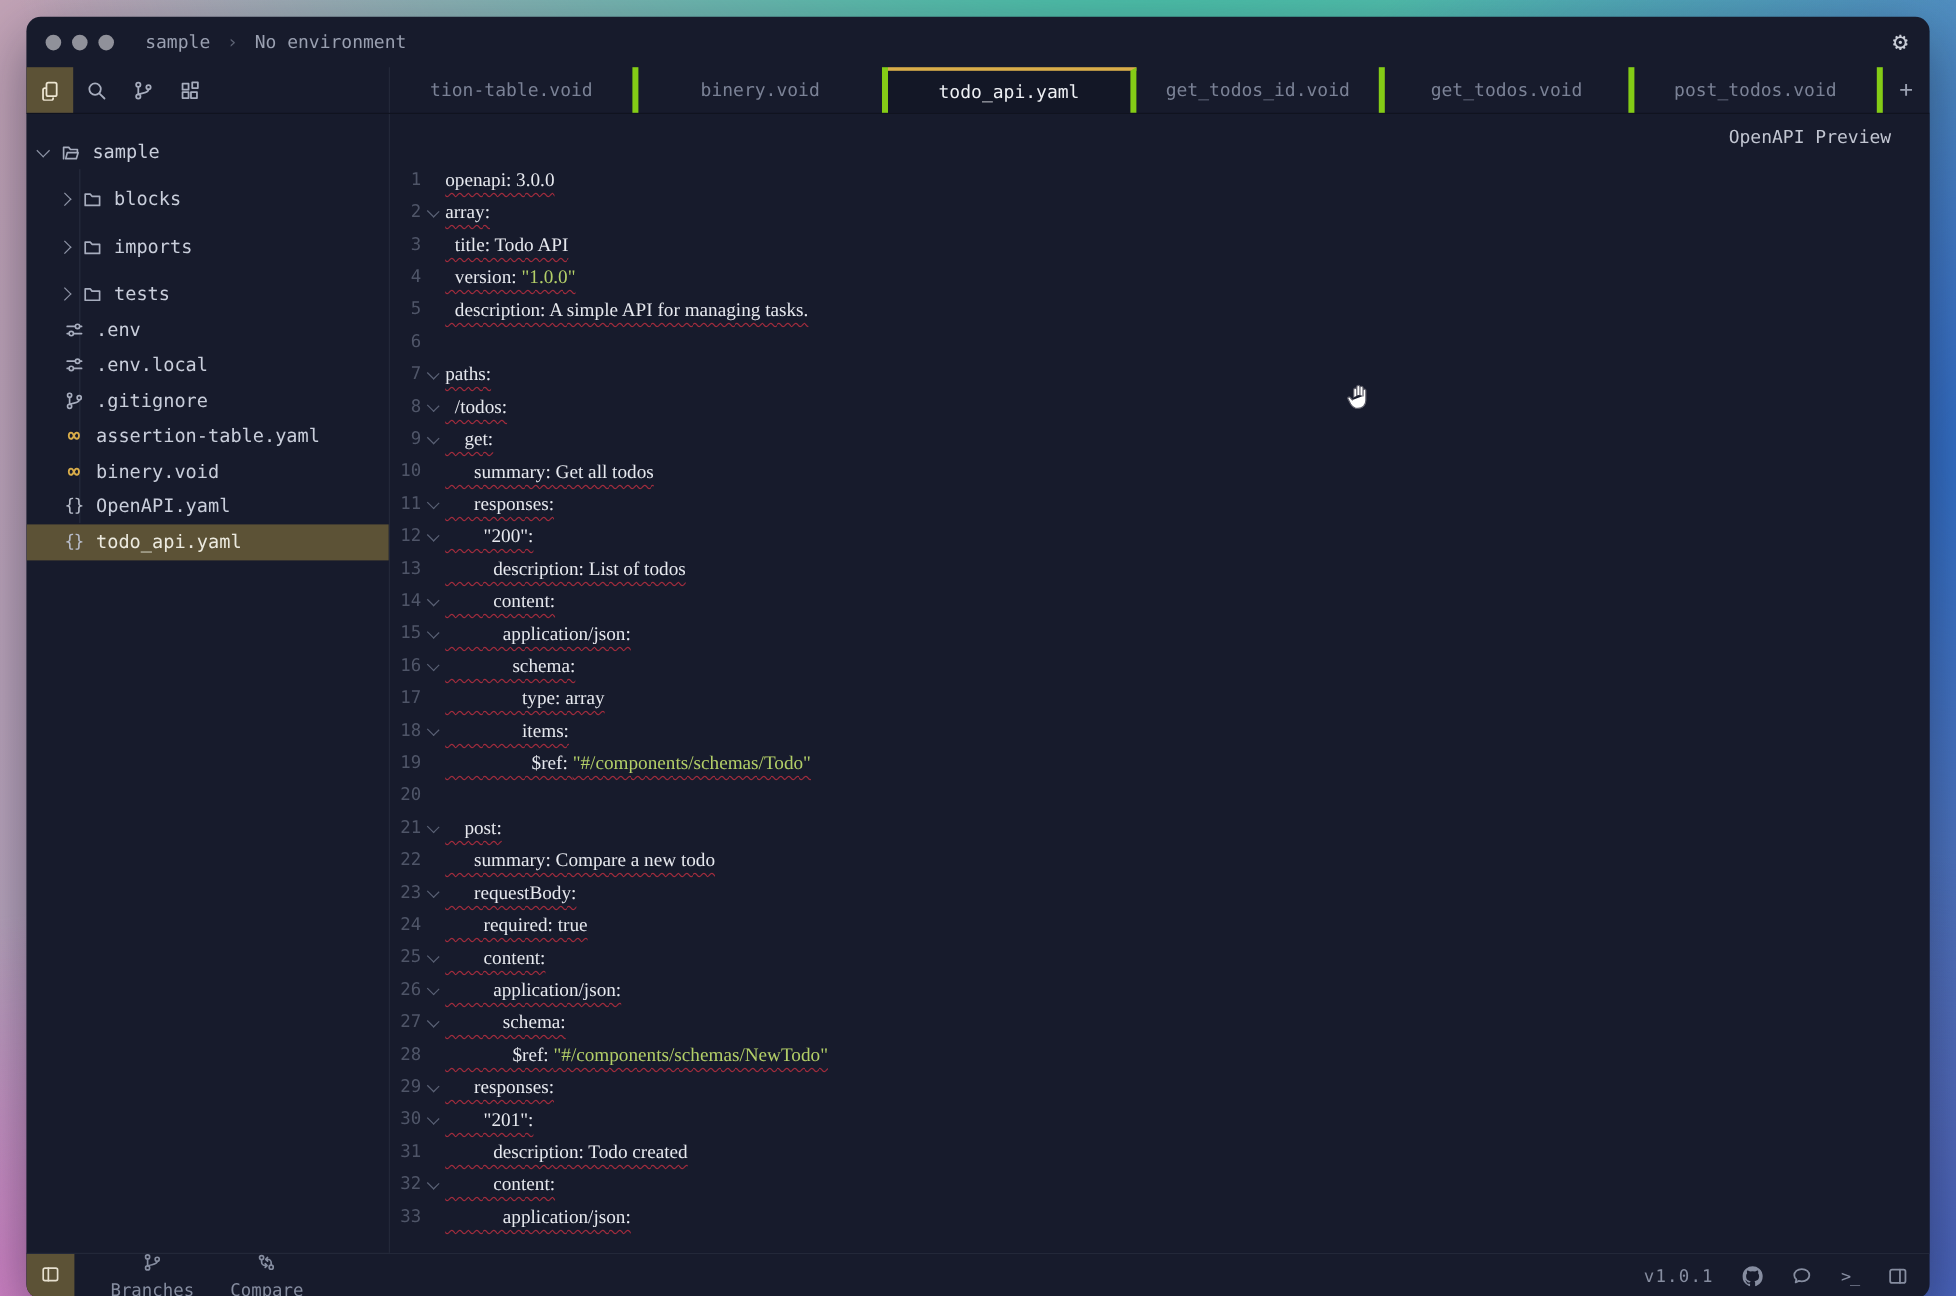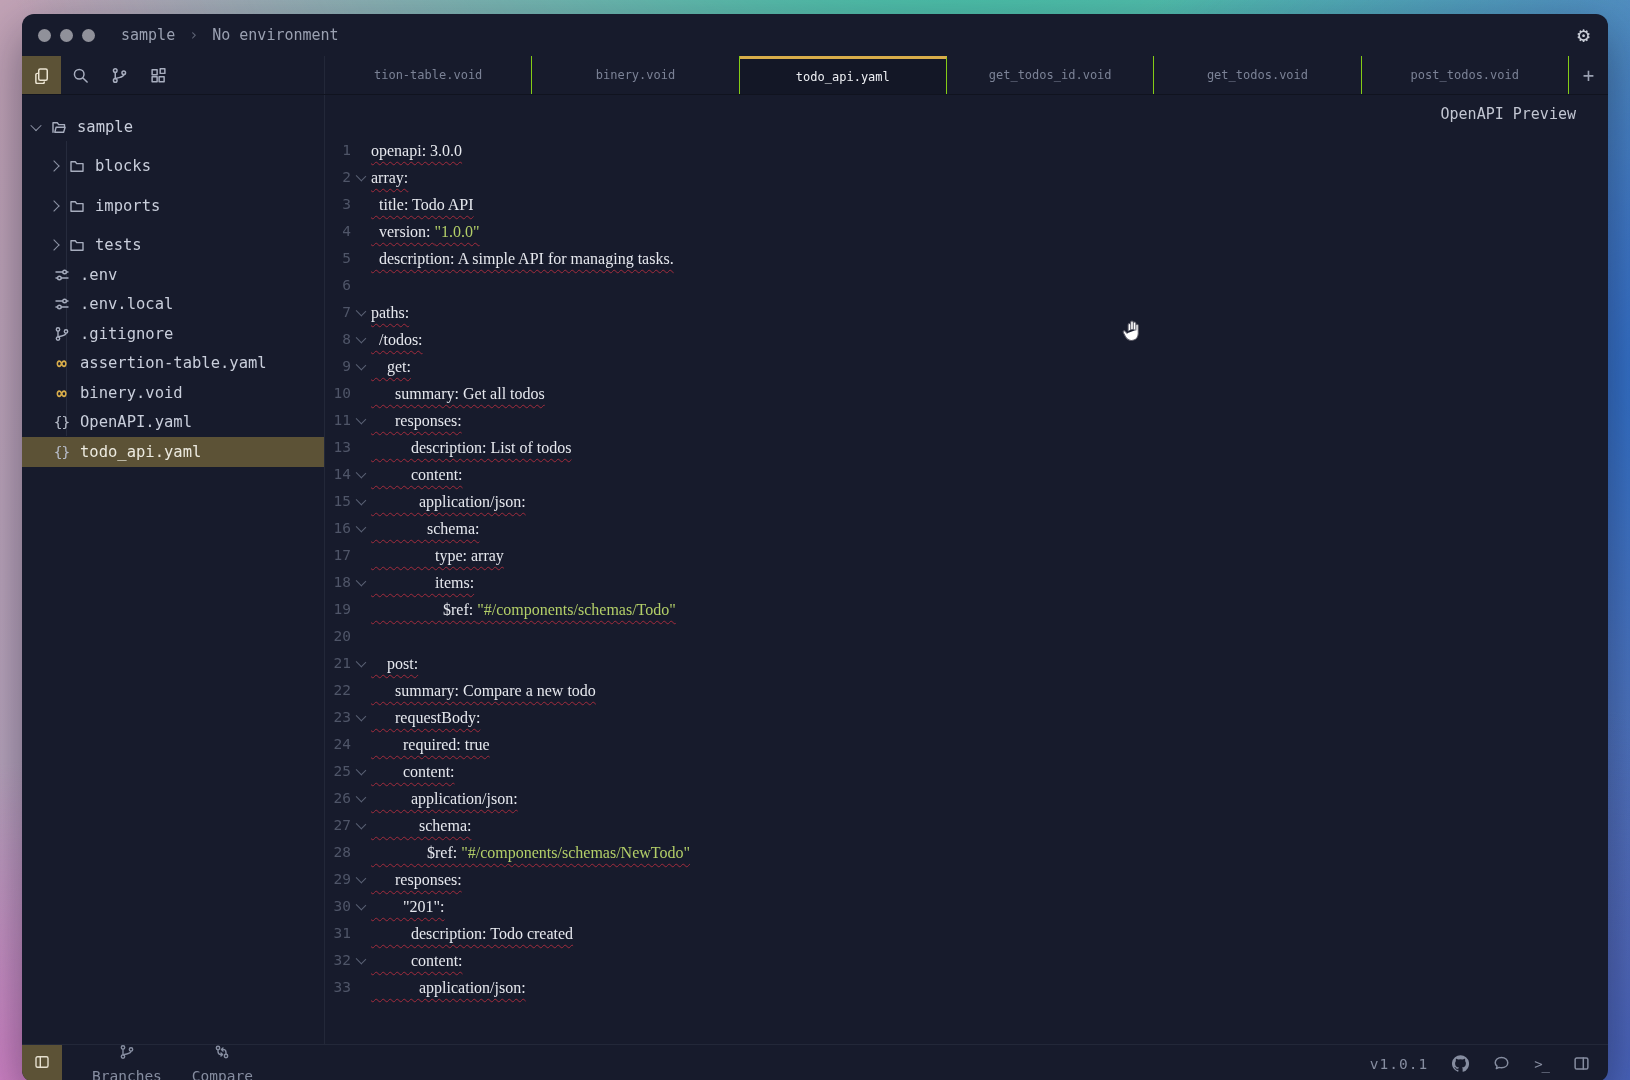--- a/index.html
+++ b/index.html
@@ -28,22 +28,22 @@
   .crumb .sep{ color:#5d6374; font-size:15px; }
   .titlebar .spacer{ flex:1; }
   .gear{ font-size:21px; color:#c9cdd7; cursor:default; line-height:1; }
   
   .toolrow{ height:39px; flex:0 0 39px; display:flex; align-items:stretch; border-bottom:1px solid #10131f; }
   .iconstrip{ width:303px; flex:0 0 303px; display:flex; align-items:stretch; border-right:1px solid #232839; }
   .tool-btn{ width:39px; display:flex; align-items:center; justify-content:center; color:#a7adbe; }
   .tool-btn.active{ background:var(--olive,#5c5236); color:#ece5d2; }
   .tool-btn svg{ width:17px; height:17px; }
   .tabs{ flex:1; display:flex; align-items:stretch; }
-  .tab{ flex:1 1 0; display:flex; align-items:center; justify-content:center; font-size:12px;
-        color:#7b8296; border-right:1px solid #84cc16; position:relative; white-space:nowrap; overflow:hidden; }
+  .tab{ flex:1 1 0; display:flex; align-items:center; justify-content:center; font-size:15px;
+        color:#7b8296; border-right:5px solid #84cc16; position:relative; white-space:nowrap; overflow:hidden; }
   .tab.active{ background:#131726; color:#eef0f4; border-top:3px solid var(--accent,#d9ad4a); }
   .tab.newtab{ flex:0 0 39px; font-size:19px; color:#9aa0b1; border-right:none; }
   
   .content{ flex:1; display:flex; min-height:0; }
   .sidebar{ width:303px; flex:0 0 303px; border-right:1px solid #232839; position:relative; padding-top:17px; overflow:hidden; }
   .guide{ position:absolute; left:44px; top:46px; width:1px; height:295px; background:#262b3d; }
   .trow{ height:29.5px; display:flex; align-items:center; gap:9px; font-size:15.5px; color:#c9cedb; padding-left:30px; position:relative; }
   .trow.root{ padding-left:10px; }
   .trow.folder{ padding-left:28px;margin-top:10px; }
   .trow.selected{ background:var(--olive,#5c5236); color:#eceadf; }
@@ -237,20 +237,21 @@
           <div class="cline"><span class="lnum">2</span><span class="lfold"><span class="chev"></span></span><span class="ltext"><span class="u"><span>array:</span></span></span></div>
           <div class="cline"><span class="lnum">3</span><span class="lfold"></span><span class="ltext"><span class="u"><span>  title: Todo API</span></span></span></div>
           <div class="cline"><span class="lnum">4</span><span class="lfold"></span><span class="ltext"><span class="u"><span>  version: </span><span class="str">"1.0.0"</span></span></span></div>
           <div class="cline"><span class="lnum">5</span><span class="lfold"></span><span class="ltext"><span class="u"><span>  description: A simple API for managing tasks.</span></span></span></div>
           <div class="cline"><span class="lnum">6</span><span class="lfold"></span><span class="ltext"></span></div>
           <div class="cline"><span class="lnum">7</span><span class="lfold"><span class="chev"></span></span><span class="ltext"><span class="u"><span>paths:</span></span></span></div>
           <div class="cline"><span class="lnum">8</span><span class="lfold"><span class="chev"></span></span><span class="ltext"><span class="u"><span>  /todos:</span></span></span></div>
           <div class="cline"><span class="lnum">9</span><span class="lfold"><span class="chev"></span></span><span class="ltext"><span class="u"><span>    get:</span></span></span></div>
           <div class="cline"><span class="lnum">10</span><span class="lfold"></span><span class="ltext"><span class="u"><span>      summary: Get all todos</span></span></span></div>
           <div class="cline"><span class="lnum">11</span><span class="lfold"><span class="chev"></span></span><span class="ltext"><span class="u"><span>      responses:</span></span></span></div>
+          <div class="cline"><span class="lnum">12</span><span class="lfold"><span class="chev"></span></span><span class="ltext"><span class="u"><span>        "200":</span></span></span></div>
           <div class="cline"><span class="lnum">13</span><span class="lfold"></span><span class="ltext"><span class="u"><span>          description: List of todos</span></span></span></div>
           <div class="cline"><span class="lnum">14</span><span class="lfold"><span class="chev"></span></span><span class="ltext"><span class="u"><span>          content:</span></span></span></div>
           <div class="cline"><span class="lnum">15</span><span class="lfold"><span class="chev"></span></span><span class="ltext"><span class="u"><span>            application/json:</span></span></span></div>
           <div class="cline"><span class="lnum">16</span><span class="lfold"><span class="chev"></span></span><span class="ltext"><span class="u"><span>              schema:</span></span></span></div>
           <div class="cline"><span class="lnum">17</span><span class="lfold"></span><span class="ltext"><span class="u"><span>                type: array</span></span></span></div>
           <div class="cline"><span class="lnum">18</span><span class="lfold"><span class="chev"></span></span><span class="ltext"><span class="u"><span>                items:</span></span></span></div>
           <div class="cline"><span class="lnum">19</span><span class="lfold"></span><span class="ltext"><span class="u"><span>                  $ref: </span><span class="str">"#/components/schemas/Todo"</span></span></span></div>
           <div class="cline"><span class="lnum">20</span><span class="lfold"></span><span class="ltext"></span></div>
           <div class="cline"><span class="lnum">21</span><span class="lfold"><span class="chev"></span></span><span class="ltext"><span class="u"><span>    post:</span></span></span></div>
           <div class="cline"><span class="lnum">22</span><span class="lfold"></span><span class="ltext"><span class="u"><span>      summary: Compare a new todo</span></span></span></div>

